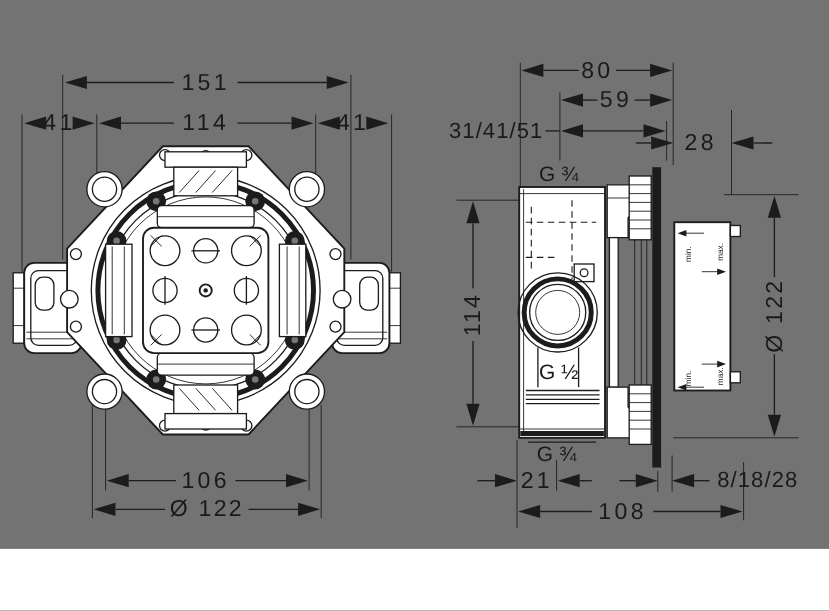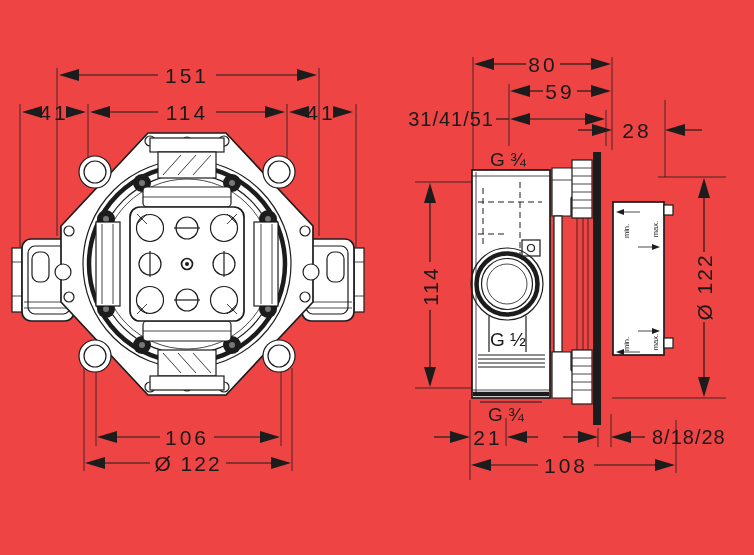--- a/index.html
+++ b/index.html
@@ -1,16 +1,16 @@
 <!DOCTYPE html>
 <html><head>
 <meta charset="utf-8">
 <style>
   html,body{margin:0;padding:0;background:#ffffff;}
-  .page{width:754px;height:555px;position:relative;background:#ef4444;overflow:hidden;}
+  .page{width:754px;height:499px;position:relative;background:#737373;overflow:hidden;}
   svg{position:absolute;left:0;top:0;}
   .ln{stroke:#1c1c1c;stroke-width:1.2;fill:none;}
   .ln2{stroke:#1c1c1c;stroke-width:1.7;fill:none;}
   .ln3{stroke:#1c1c1c;stroke-width:4.5;fill:none;}
   .thin{stroke:#1c1c1c;stroke-width:0.8;fill:none;}
   .dash{stroke:#1c1c1c;stroke-width:1;fill:none;stroke-dasharray:6 4;}
   .hatch{stroke:#2a2a2a;stroke-width:0.9;fill:none;}
   .ar{fill:#1c1c1c;stroke:none;}
   .wf{fill:#ffffff;}
   .nf{fill:none;}

